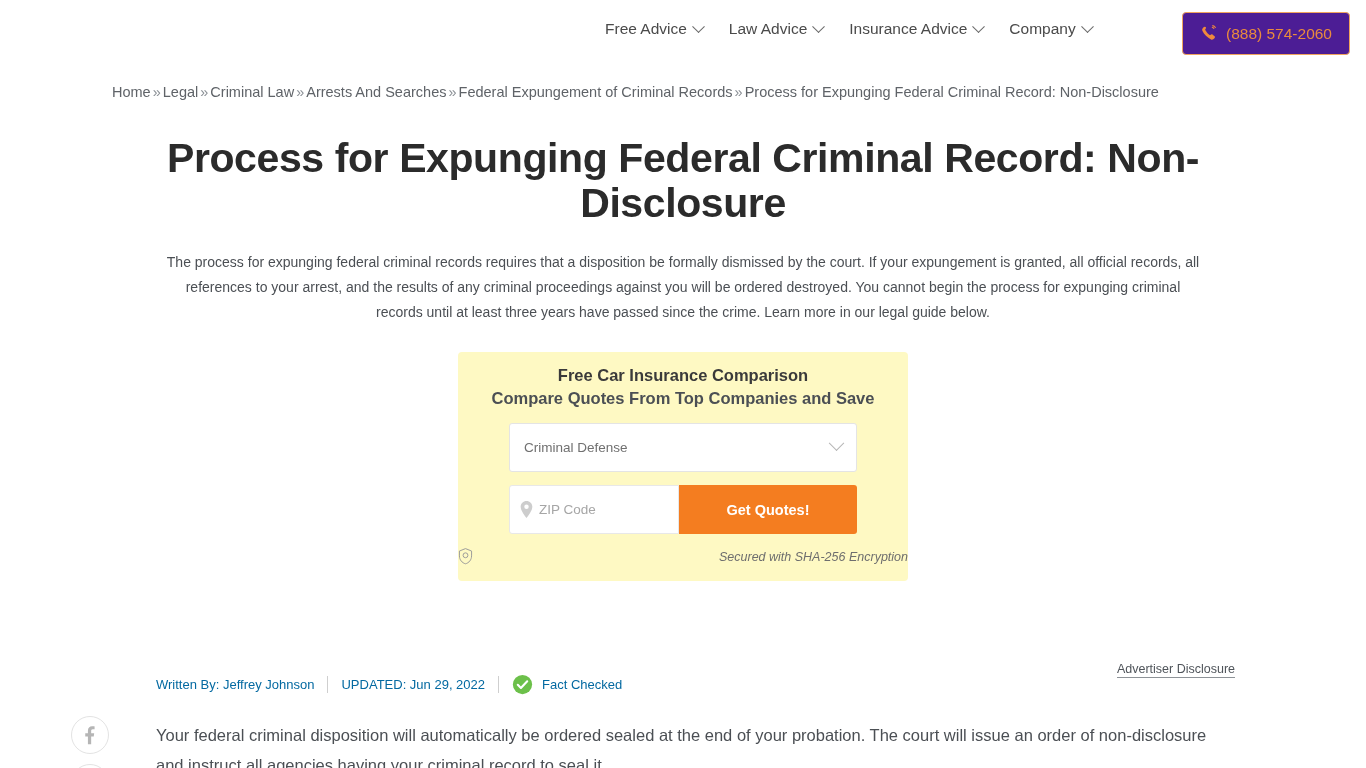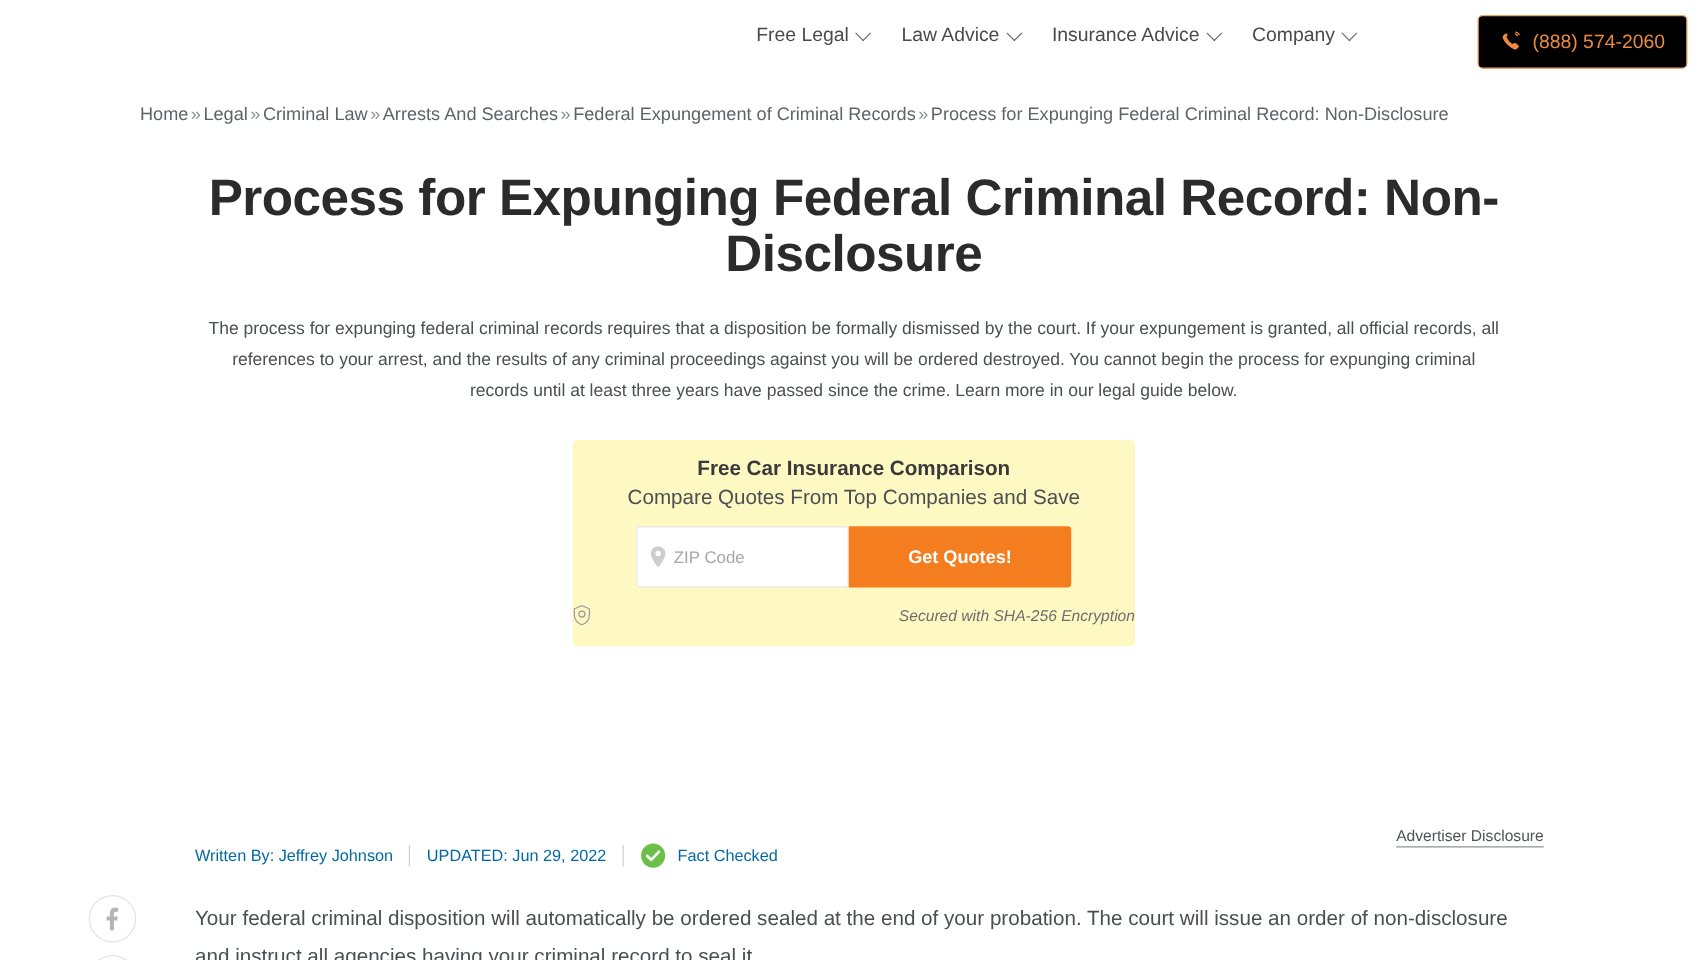--- a/index.html
+++ b/index.html
@@ -63,21 +63,21 @@
     position: absolute;
     right: 16px;
     top: 12px;
     height: 43px;
     padding: 0 17px;
     border: 1.5px solid #f0a35e;
     border-radius: 4px;
     display: flex;
     align-items: center;
     gap: 9px;
-    background: #000000;
+    background: #4c1d95;
     cursor: pointer;
   }
   .phone-btn .num {
     font-size: 15.5px;
     color: #e98b3e;
     white-space: nowrap;
   }
   .phone-ico { width: 17px; height: 17px; display:block; }
 
   
@@ -124,21 +124,21 @@
   }
   .quote-title {
     font-size: 16.5px;
     font-weight: 700;
     color: #3a3a3a;
   }
   .quote-sub {
     margin-top: 4px;
     font-size: 16.5px;
     color: #4b4f54;
-    font-weight: 400;
+    font-weight: 700;
   }
   .select-wrap {
     margin: 15px auto 0;
     width: 348px;
     height: 49px;
     background: #fff;
     border: 1px solid #e4e4e4;
     border-radius: 3px;
     display: flex;
     align-items: center;
@@ -254,21 +254,21 @@
   .social-btn svg { display:block; }
 </style>
 </head>
 <body>
 
 <div class="header">
 
 
   <nav class="nav">
     <div class="nav-item">
-      <span>Free Legal</span>
+      <span>Free Advice</span>
       <i class="chev"></i>
     </div>
     <div class="nav-item">
       <span>Law Advice</span>
       <i class="chev"></i>
     </div>
     <div class="nav-item">
       <span>Insurance Advice</span>
       <i class="chev"></i>
     </div>
@@ -292,20 +292,24 @@
   <a>Home</a><span class="sep">»</span><a>Legal</a><span class="sep">»</span><a>Criminal Law</a><span class="sep">»</span><a>Arrests And Searches</a><span class="sep">»</span><a>Federal Expungement of Criminal Records</a><span class="sep">»</span><span class="current">Process for Expunging Federal Criminal Record: Non-Disclosure</span>
 </div>
 
 <h1 class="page-title">Process for Expunging Federal Criminal Record: Non-Disclosure</h1>
 <p class="lede">The process for expunging federal criminal records requires that a disposition be formally dismissed by the court. If your expungement is granted, all official records, all references to your arrest, and the results of any criminal proceedings against you will be ordered destroyed. You cannot begin the process for expunging criminal records until at least three years have passed since the crime. Learn more in our legal guide below.</p>
 
 <div class="quote-box">
   <div class="quote-title">Free Car Insurance Comparison</div>
   <div class="quote-sub">Compare Quotes From Top Companies and Save</div>
 
+  <div class="select-wrap">
+    <span class="select-val">Criminal Defense</span>
+    <i class="select-chev"></i>
+  </div>
 
   <div class="row">
     <div class="zip-wrap">
       <svg class="pin-ico" viewBox="0 0 24 32">
         <path d="M12 0C5.9 0 1 4.9 1 11c0 8 11 21 11 21s11-13 11-21c0-6.1-4.9-11-11-11zm0 15.2A4.2 4.2 0 1 1 12 6.8a4.2 4.2 0 0 1 0 8.4z" fill="#cdcdcd"></path>
       </svg>
       <span class="zip-ph">ZIP Code</span>
     </div>
     <button class="quote-btn">Get Quotes!</button>
   </div>

